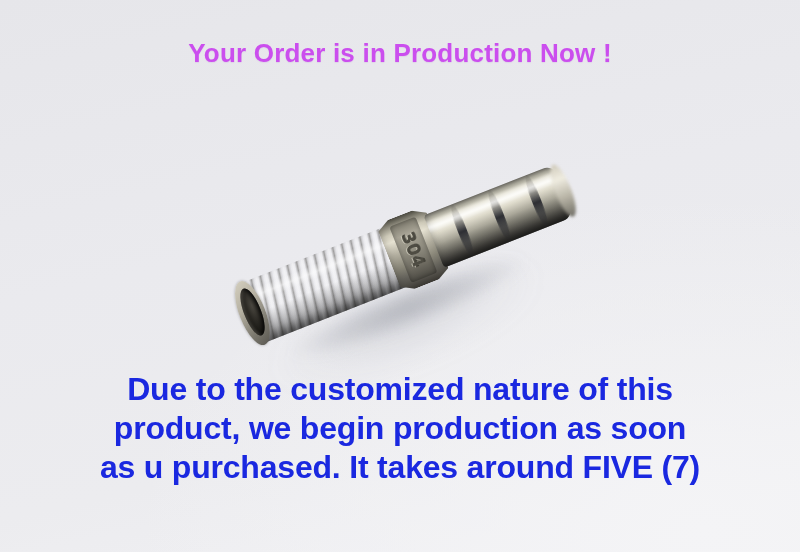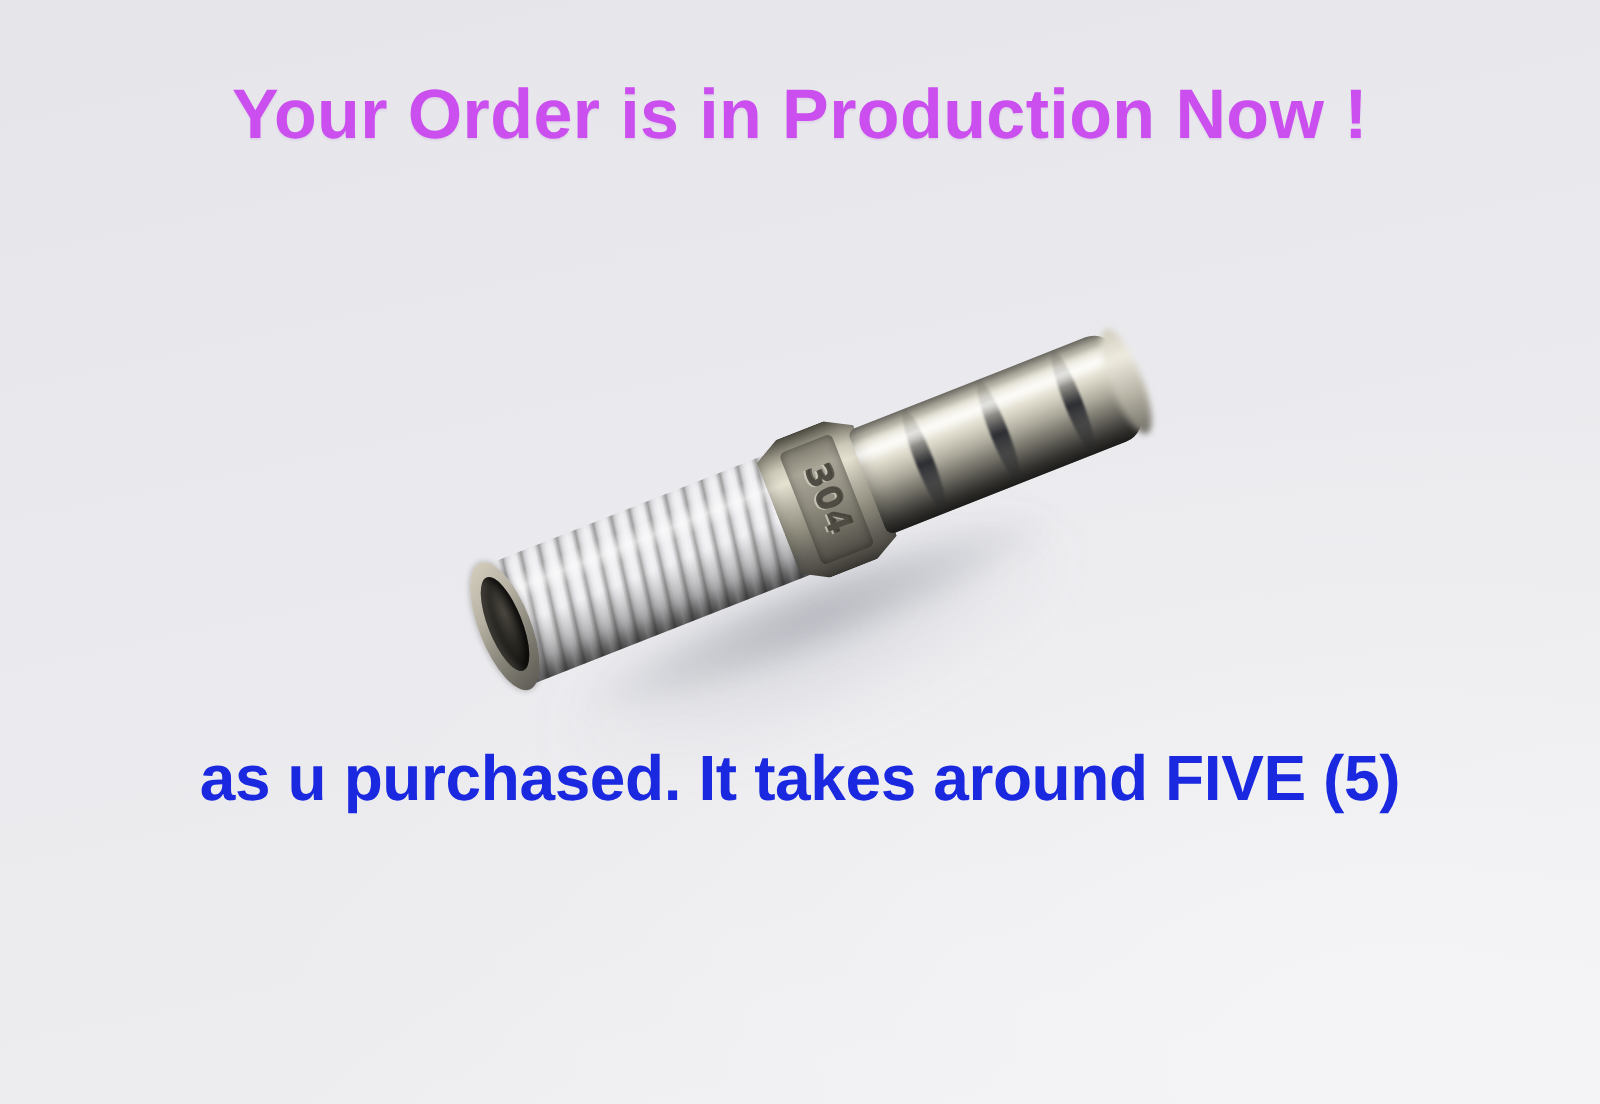--- a/index.html
+++ b/index.html
@@ -25,21 +25,21 @@
     overflow: hidden;
   }
 
   
   .heading {
     position: absolute;
     left: 0;
     top: 38px;
     width: 800px;
     text-align: center;
-    font-size: 35px;
+    font-size: 26px;
     font-weight: bold;
     letter-spacing: 0.2px;
     color: #cb4eee;
     white-space: nowrap;
     text-shadow: 0 1px 1px rgba(180,120,210,0.18);
   }
 
   
   .photo {
     position: absolute;
@@ -333,16 +333,18 @@
       <div class="barb-ridge r1"></div>
       <div class="barb-ridge r2"></div>
       <div class="barb-ridge r3"></div>
       <div class="barb-highlight"></div>
       <div class="barb-tip"></div>
 
     </div>
   </div>
 
   <div class="message">
-    <span class="line">as u purchased. It takes around FIVE (5)</span>
+    <span class="line">Due to the customized nature of this</span>
+    <span class="line">product, we begin production as soon</span>
+    <span class="line">as u purchased. It takes around FIVE (7)</span>
   </div>
 
 </div>
 
 </body></html>

